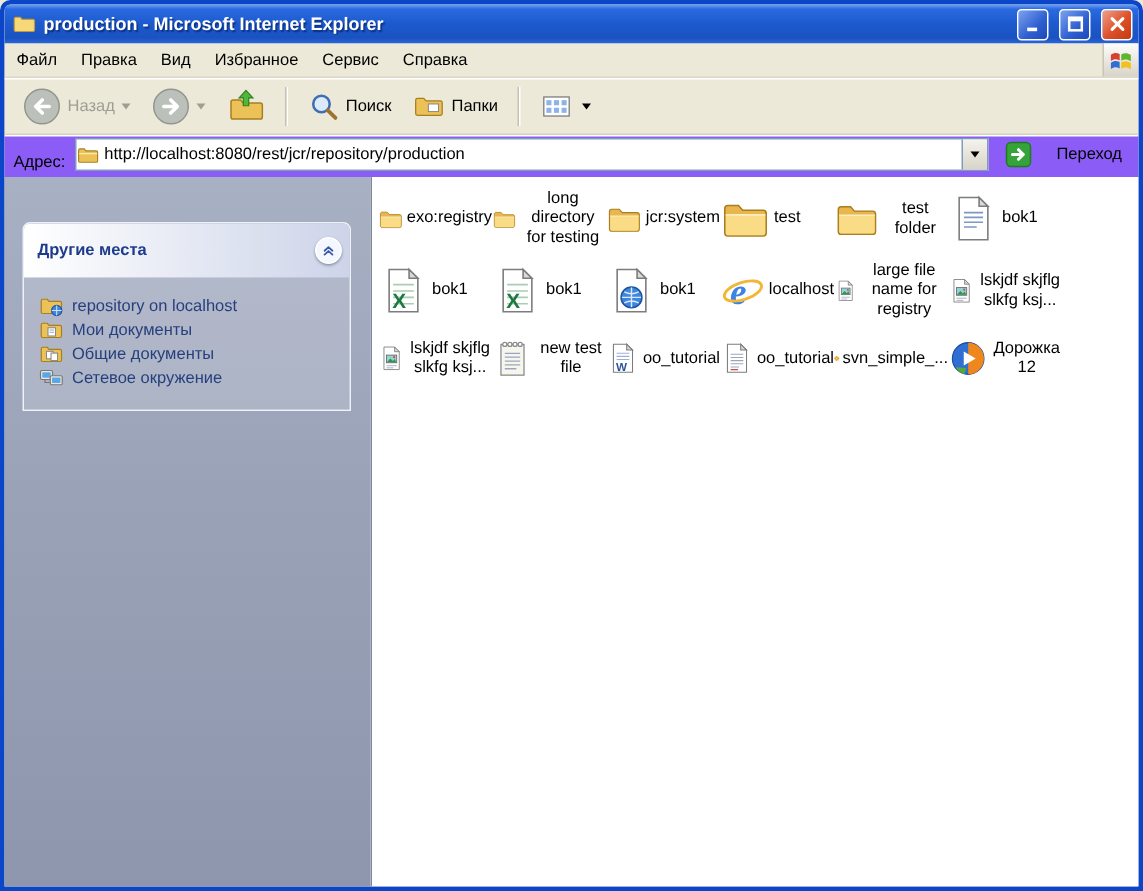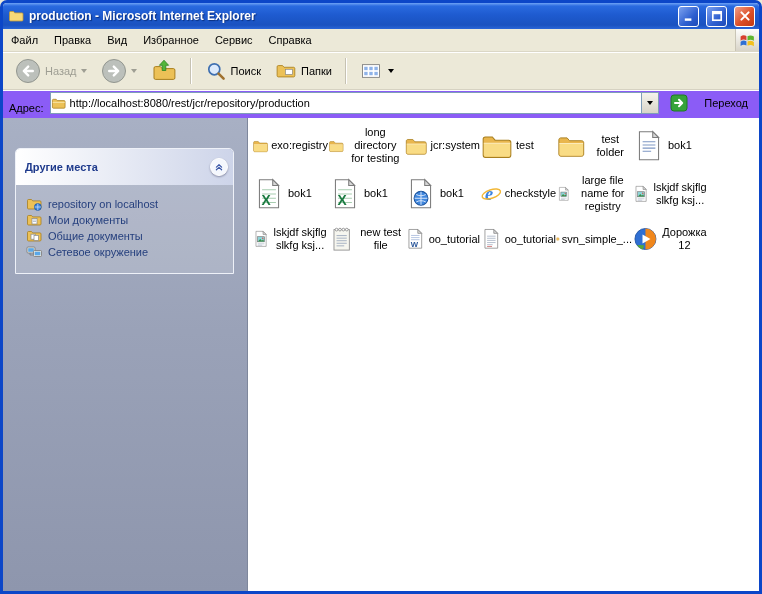--- a/index.html
+++ b/index.html
@@ -373,21 +373,21 @@
           </span>
           <span class="label">bok1</span>
         </div>
         <div class="file">
           <span class="icon">
             <svg viewBox="0 0 32 32">
               <text x="7" y="25" font-size="26" font-style="italic" font-weight="bold" fill="#3d84e0" font-family="serif">e</text>
               <ellipse cx="16" cy="16" rx="13.5" ry="6" transform="rotate(-18 16 16)" stroke="#f2b736" fill="none" stroke-width="2"></ellipse>
             </svg>
           </span>
-          <span class="label">checkstyle</span>
+          <span class="label">localhost</span>
         </div>
         <div class="file">
           <span class="icon">
             <svg viewBox="0 0 32 32">
               <path d="M7 2.5h12.5L25 8v21H7z" fill="#fff" stroke="#7c7c7c"></path>
               <path d="M19.5 2.5L25 8h-5.5z" fill="#d9d9d9" stroke="#7c7c7c"></path>
               <rect x="10" y="12" width="12" height="9" fill="#8fd4d9" stroke="#666"></rect>
               <path d="M10.5 20.5l4-4.5 3 3 2-2.5 2 4z" fill="#3e8e49"></path>
               <circle cx="19" cy="14.5" r="1.3" fill="#e4483c"></circle>
               <path d="M10 24.5h12M10 27h8" stroke="#9aa7bb"></path>

